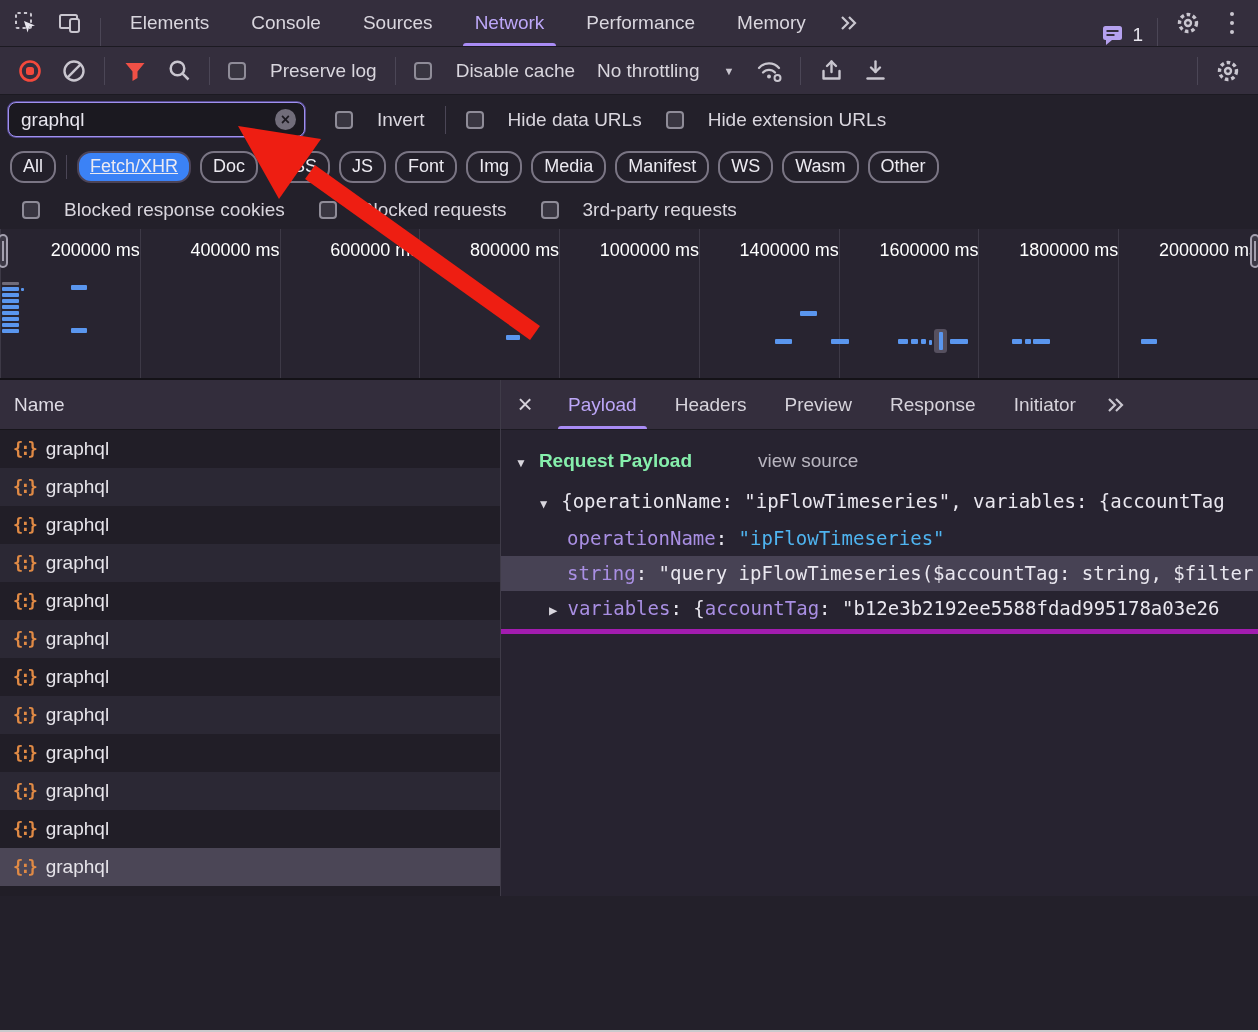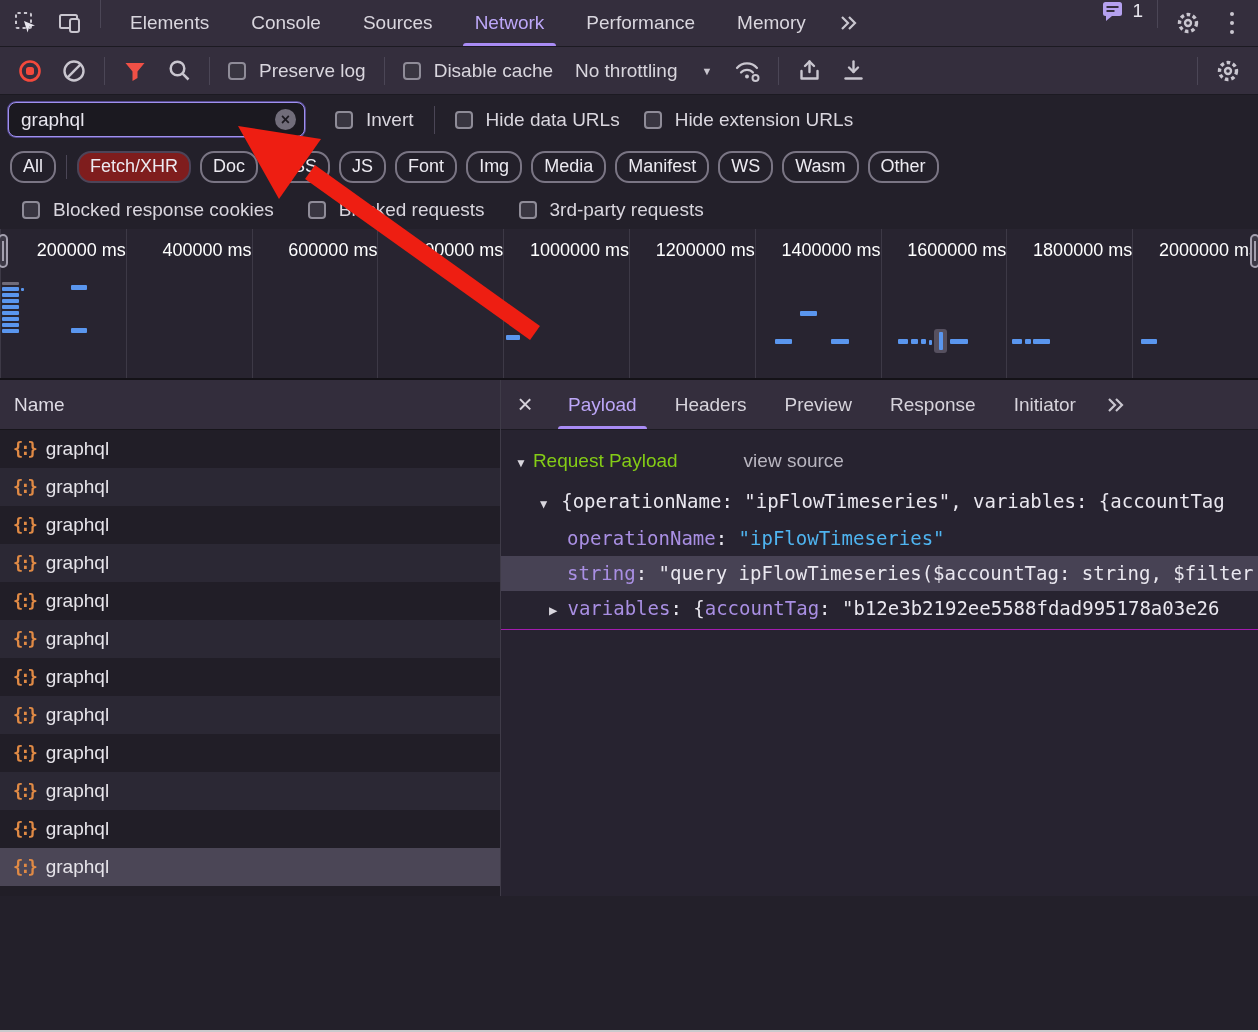--- a/index.html
+++ b/index.html
@@ -9,51 +9,51 @@
     background:#23202a; overflow: hidden;
     font-family: "Liberation Sans", sans-serif;
     color:#d9d6de; font-size:19px;
   }
   .vsep { width:1px; height:28px; background:#4b4656; margin:0 8px; flex:none; }
   .icon-btn { width:44px; height:100%; display:flex; align-items:center; justify-content:center; flex:none; }
   svg { display:block; }
 
   
   .tabbar { height:47px; background:#342e3d; border-bottom:1px solid #1c1a22;
-    display:flex; align-items:flex-start; padding:0 4px; }
+    display:flex; align-items:flex-end; padding:0 4px; }
   .tab { position:relative; height:100%; display:flex; align-items:center; padding:0 21px; cursor:default; }
   .tab.active { color:#bda7f8; }
   .tab.active::after { content:""; position:absolute; left:9px; right:9px; bottom:0; height:3px;
     border-radius:3px 3px 0 0; background:#a98cf5; }
   .bubble-wrap { display:flex; align-items:center; gap:7px; margin-left:auto; padding:0 6px; }
   .bubble-count { color:#e8e6ee; }
 
   
   .toolbar2 { height:48px; background:#342e3d; border-bottom:1px solid #1c1a22;
     display:flex; align-items:center; padding:0 8px; }
   .cb { width:18px; height:18px; border:2px solid #8f8c98; border-radius:4px; background:#393641; flex:none; }
-  .cb-group { display:flex; align-items:center; gap:13px; padding:0 10px; }
+  .cb-group { display:flex; align-items:center; gap:24px; padding:0 10px; }
   .throttle { display:flex; align-items:center; gap:24px; padding:0 14px 0 12px; }
   .dd-arrow { font-size:11px; color:#c9c6cf; }
   .right-tools { margin-left:auto; display:flex; align-items:center; }
 
   
   .filterrow { height:49px; display:flex; align-items:center; padding:0 8px; background:#23202a; }
   .filter-input-wrap { width:297px; height:35px; background:#1b1920;
     border:1px solid #a091ee; box-shadow:0 0 0 1px #574b92; border-radius:8px;
     display:flex; align-items:center; padding:0 8px 0 12px; }
   .filter-input { flex:1; min-width:0; background:transparent; border:none; outline:none;
     color:#e8e6ee; font:inherit; }
   .clear-btn { width:21px; height:21px; border-radius:50%; background:#716d7a; color:#1b1920;
     display:flex; align-items:center; justify-content:center; font-size:16px; font-weight:bold; flex:none; }
   .filterrow .cb-group { padding:0 12px; }
 
   .chipsrow { height:46px; display:flex; align-items:center; padding:0 10px; gap:9px; background:#23202a; }
   .chip { border:2px solid #7a7584; border-radius:14px; padding:3px 11px 4px; font-size:18px; color:#eceaf1; }
-  .chip.active { background:#7f1d1d; border-color:#4c4458; }
+  .chip.active { background:#3b82f6; border-color:#4c4458;text-decoration:underline; }
   .chipsrow .vsep { height:24px; margin:0 1px; }
 
   .optsrow { height:39px; display:flex; align-items:center; padding:0 12px; gap:14px; background:#23202a; }
 
   
   .timeline { position:relative; height:151px; background:#282430; border-bottom:2px solid #141217;
     display:flex; overflow:hidden; }
   .tcol { flex:1; border-left:1px solid #3d3946; padding-top:11px; text-align:right;
     font-size:18px; color:#ffffff; white-space:nowrap; overflow:hidden; }
   .bar { position:absolute; height:5px; background:#5a96ee; border-radius:1px; }
@@ -82,30 +82,30 @@
   .close-x { width:48px; text-align:center; font-size:26px; color:#d6d3db; }
   .dtab { position:relative; height:100%; display:flex; align-items:center; padding:0 19px; }
   .dtab.active { color:#bda7f8; }
   .dtab.active::after { content:""; position:absolute; left:9px; right:9px; bottom:0; height:3px;
     border-radius:3px 3px 0 0; background:#a98cf5; }
   .dtabs .more-icon { margin-left:10px; }
 
   .payload { flex:1; overflow:hidden; }
   .p-head { display:flex; align-items:baseline; padding:20px 0 6px 14px; }
   .tri { font-size:12px; color:#d9d6de; }
-  .p-title { font-weight:normal; color:#84cc16; margin-left:6px; }
+  .p-title { font-weight:bold; color:#86efac; margin-left:12px; }
   .view-source { margin-left:66px; color:#b9b6c0; }
   .mono { font-family:"DejaVu Sans Mono", monospace; font-size:19px; white-space:nowrap; overflow:hidden; color:#e9e7ef; }
   .p-preview { padding:12px 0 9px 39px; }
   .p-preview .tri { margin-right:14px; }
   .kv { padding:6px 0 7px 66px; }
   .kv .k { color:#a98fe3; }
   .kv .cyan { color:#4fb4f0; }
   .kv.hl { background:#474254; }
-  .kv.vars { padding-left:48px; border-bottom:1px solid #a21caf; padding-bottom:10px; }
+  .kv.vars { padding-left:48px; border-bottom:5px solid #a21caf; padding-bottom:10px; }
   .kv.vars .tri { margin-right:10px; font-size:14px; }
 
   .arrow-overlay { position:absolute; inset:0; z-index:60; pointer-events:none; }
   .bottom-edge { position:absolute; left:0; right:0; bottom:0; height:2px; background:#c9c9cc; z-index:70; }
 </style>
 </head>
 <body>
 
 <div class="devtools">
 
@@ -295,21 +295,20 @@
       <span>3rd-party requests</span>
     </span>
   </div>
 
   <div class="timeline">
     <div class="tcol">200000 ms</div>
     <div class="tcol">400000 ms</div>
     <div class="tcol">600000 ms</div>
     <div class="tcol">800000 ms</div>
     <div class="tcol">1000000 ms</div>
-    <div class="tcol">1200000 ms</div>
     <div class="tcol">1400000 ms</div>
     <div class="tcol">1600000 ms</div>
     <div class="tcol">1800000 ms</div>
     <div class="tcol">2000000 ms</div>
 
     <div class="bar gray" style="left:2px;top:53px;width:17px"></div>
     <div class="bar" style="left:2px;top:58px;width:17px;height:4px"></div>
     <div class="bar" style="left:2px;top:64px;width:17px;height:4px"></div>
     <div class="bar" style="left:2px;top:70px;width:17px;height:4px"></div>
     <div class="bar" style="left:2px;top:76px;width:17px;height:4px"></div>

